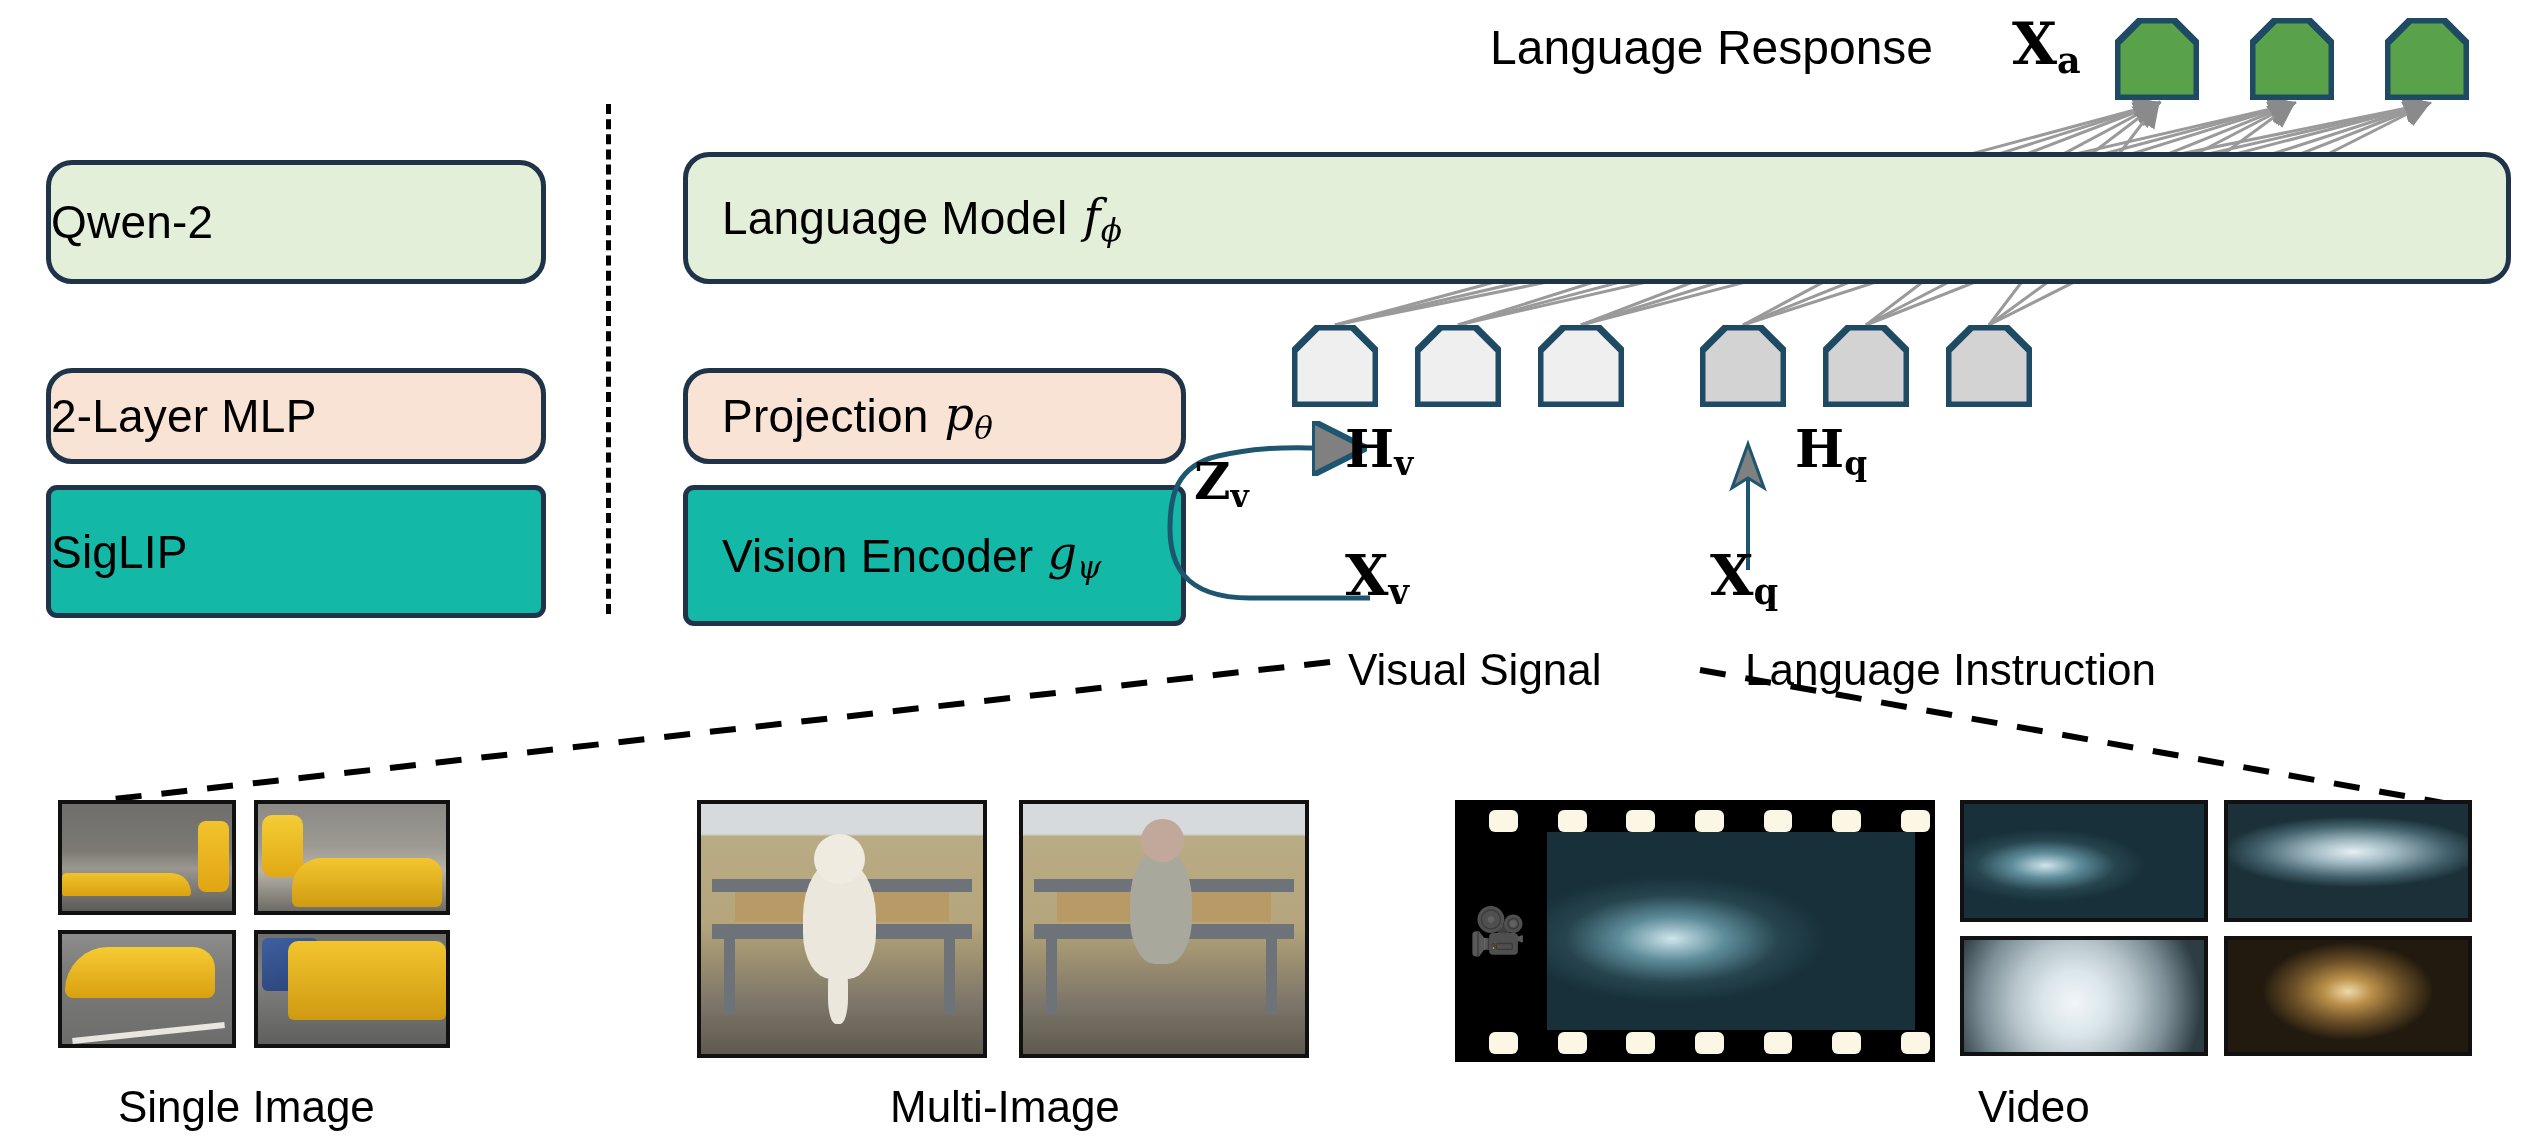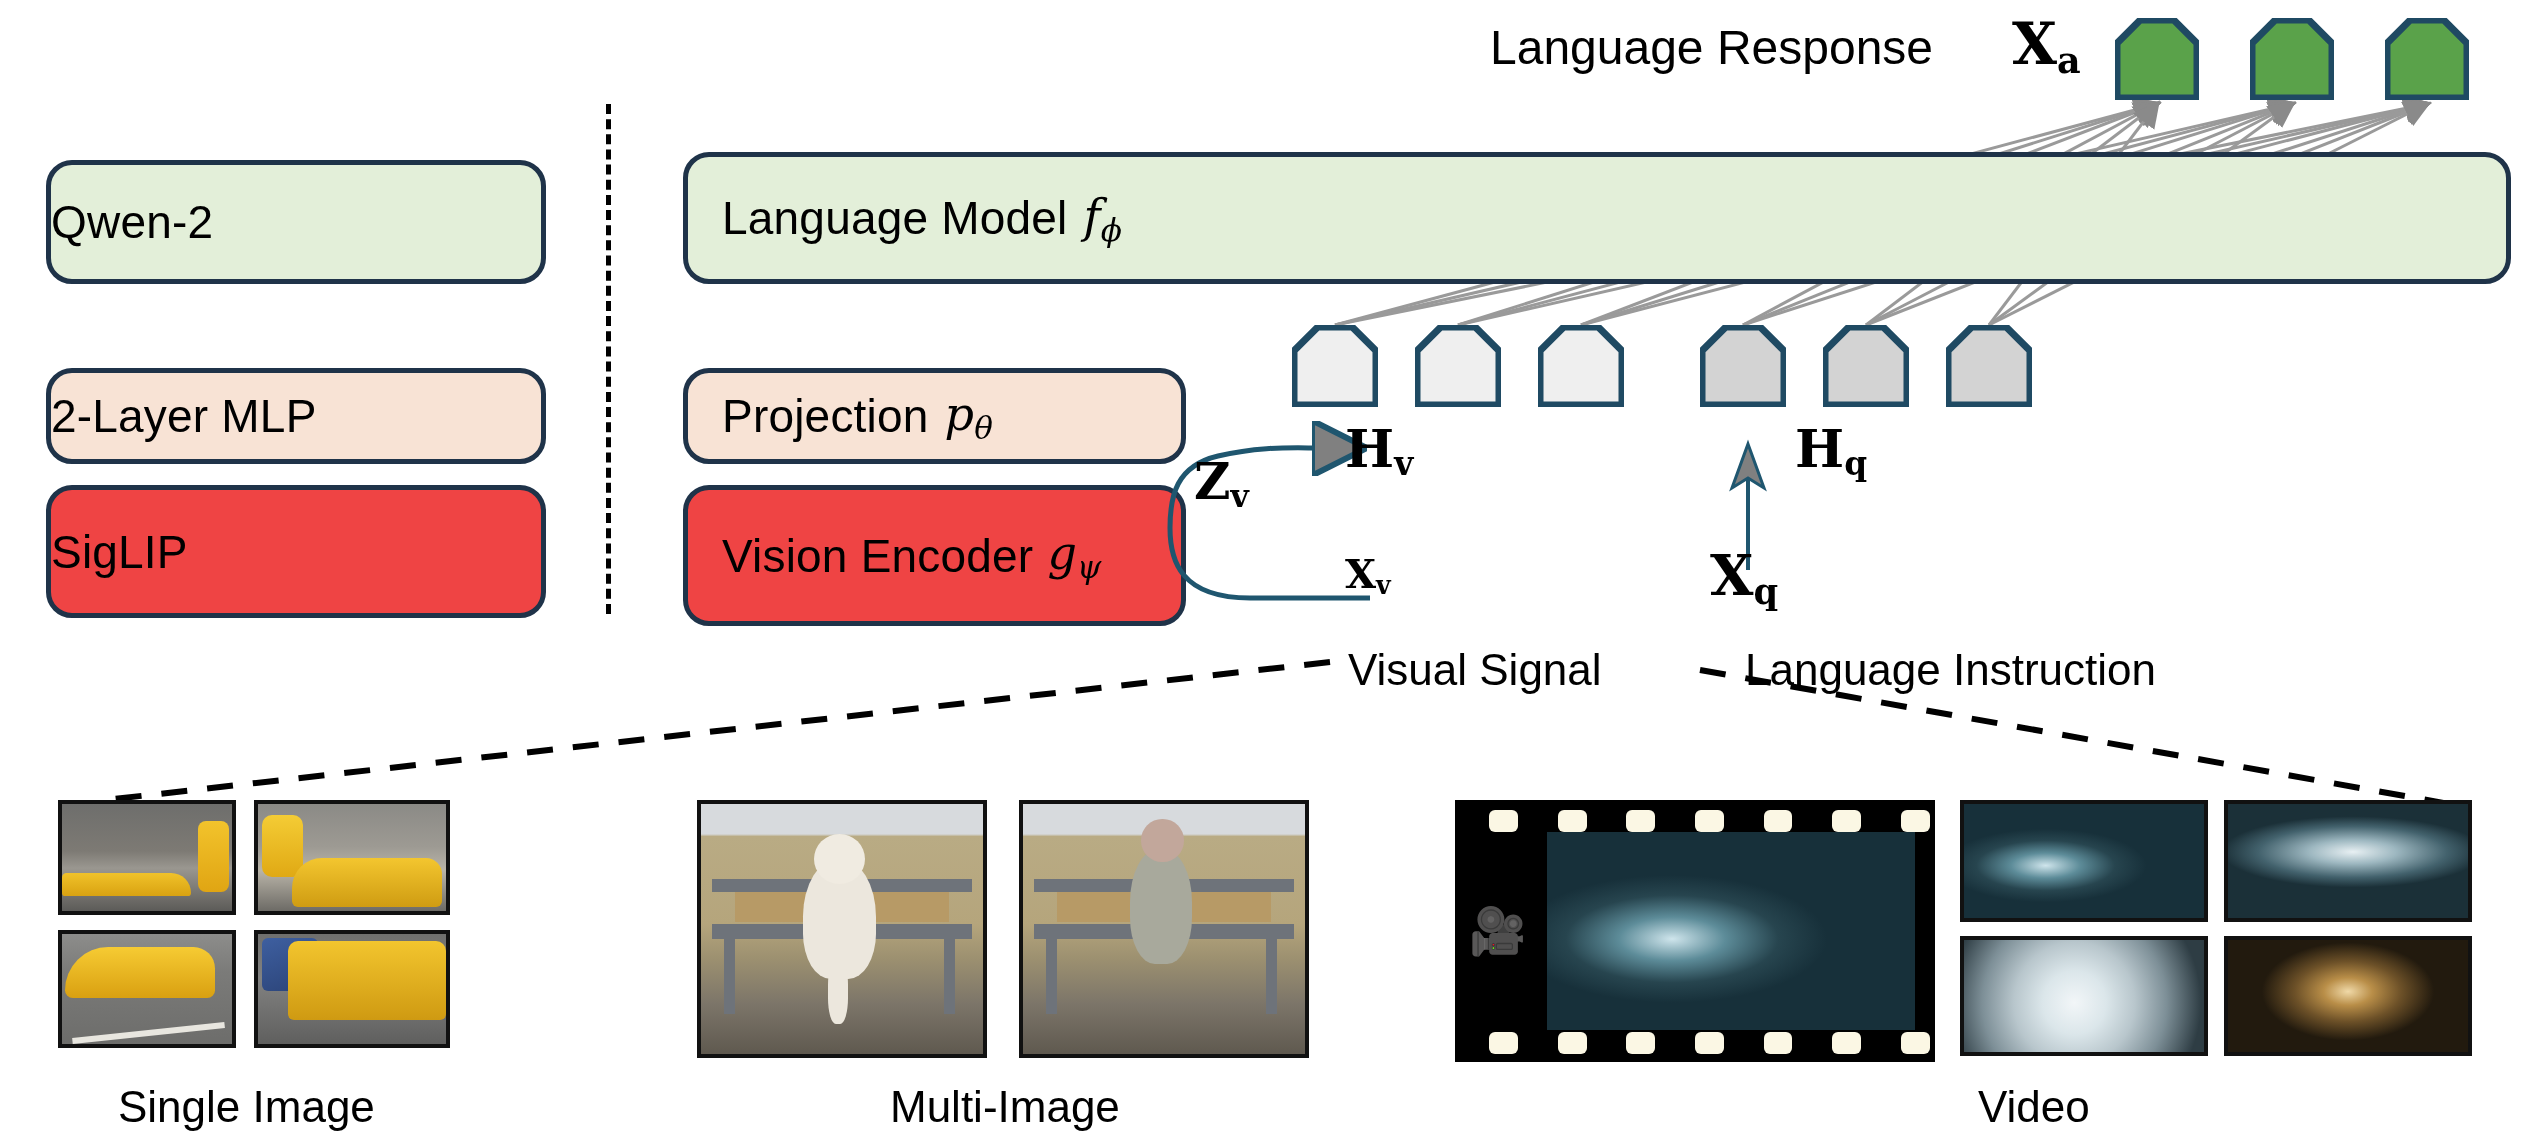--- a/index.html
+++ b/index.html
@@ -22,21 +22,21 @@
     align-items: center;
     color: #000;
     font-size: 46px;
     letter-spacing: .2px;
     white-space: nowrap;
   }
   .box.center { justify-content: flex-start; }
   .box.left   { justify-content: flex-start; padding-left: 34px; }
   .green  { background: #e3efd9; }
   .peach  { background: #f8e3d5; }
-  .blue   { background: #ef4444; }
+  .blue   { background: #14b8a6; border-radius: 11px; }
 
   .mathit { font-family: "DejaVu Serif", serif; font-style: italic; font-size: 46px; }
   .mathit .sub { font-size: 31px; vertical-align: -0.28em; font-style: italic; }
 
   
   #divider {
     position: absolute;
     left: 606px; top: 104px;
     width: 0; height: 510px;
     border-left: 5px dashed #000;
@@ -223,21 +223,21 @@
 
   <div class="sym" style="left:1194px;top:452px;font-size:50px;">
     <span>Z</span><span class="sb">v</span>
   </div>
   <div class="sym" style="left:1345px;top:418px;font-size:52px;">
     <span>H</span><span class="sb">v</span>
   </div>
   <div class="sym" style="left:1795px;top:418px;font-size:52px;">
     <span>H</span><span class="sb">q</span>
   </div>
-  <div class="sym" style="left:1345px;top:542px;font-size:40px;margin-top:8px;">
+  <div class="sym" style="left:1345px;top:542px;font-size:56px;">
     <span>X</span><span class="sb">v</span>
   </div>
   <div class="sym" style="left:1710px;top:542px;font-size:56px;">
     <span>X</span><span class="sb">q</span>
   </div>
   <div class="sym" style="left:2012px;top:10px;font-size:58px;">
     <span>X</span><span class="sb">a</span>
   </div>
 
   <div class="plain-label" style="left:1490px;top:20px;font-size:48px;">Language Response</div>

